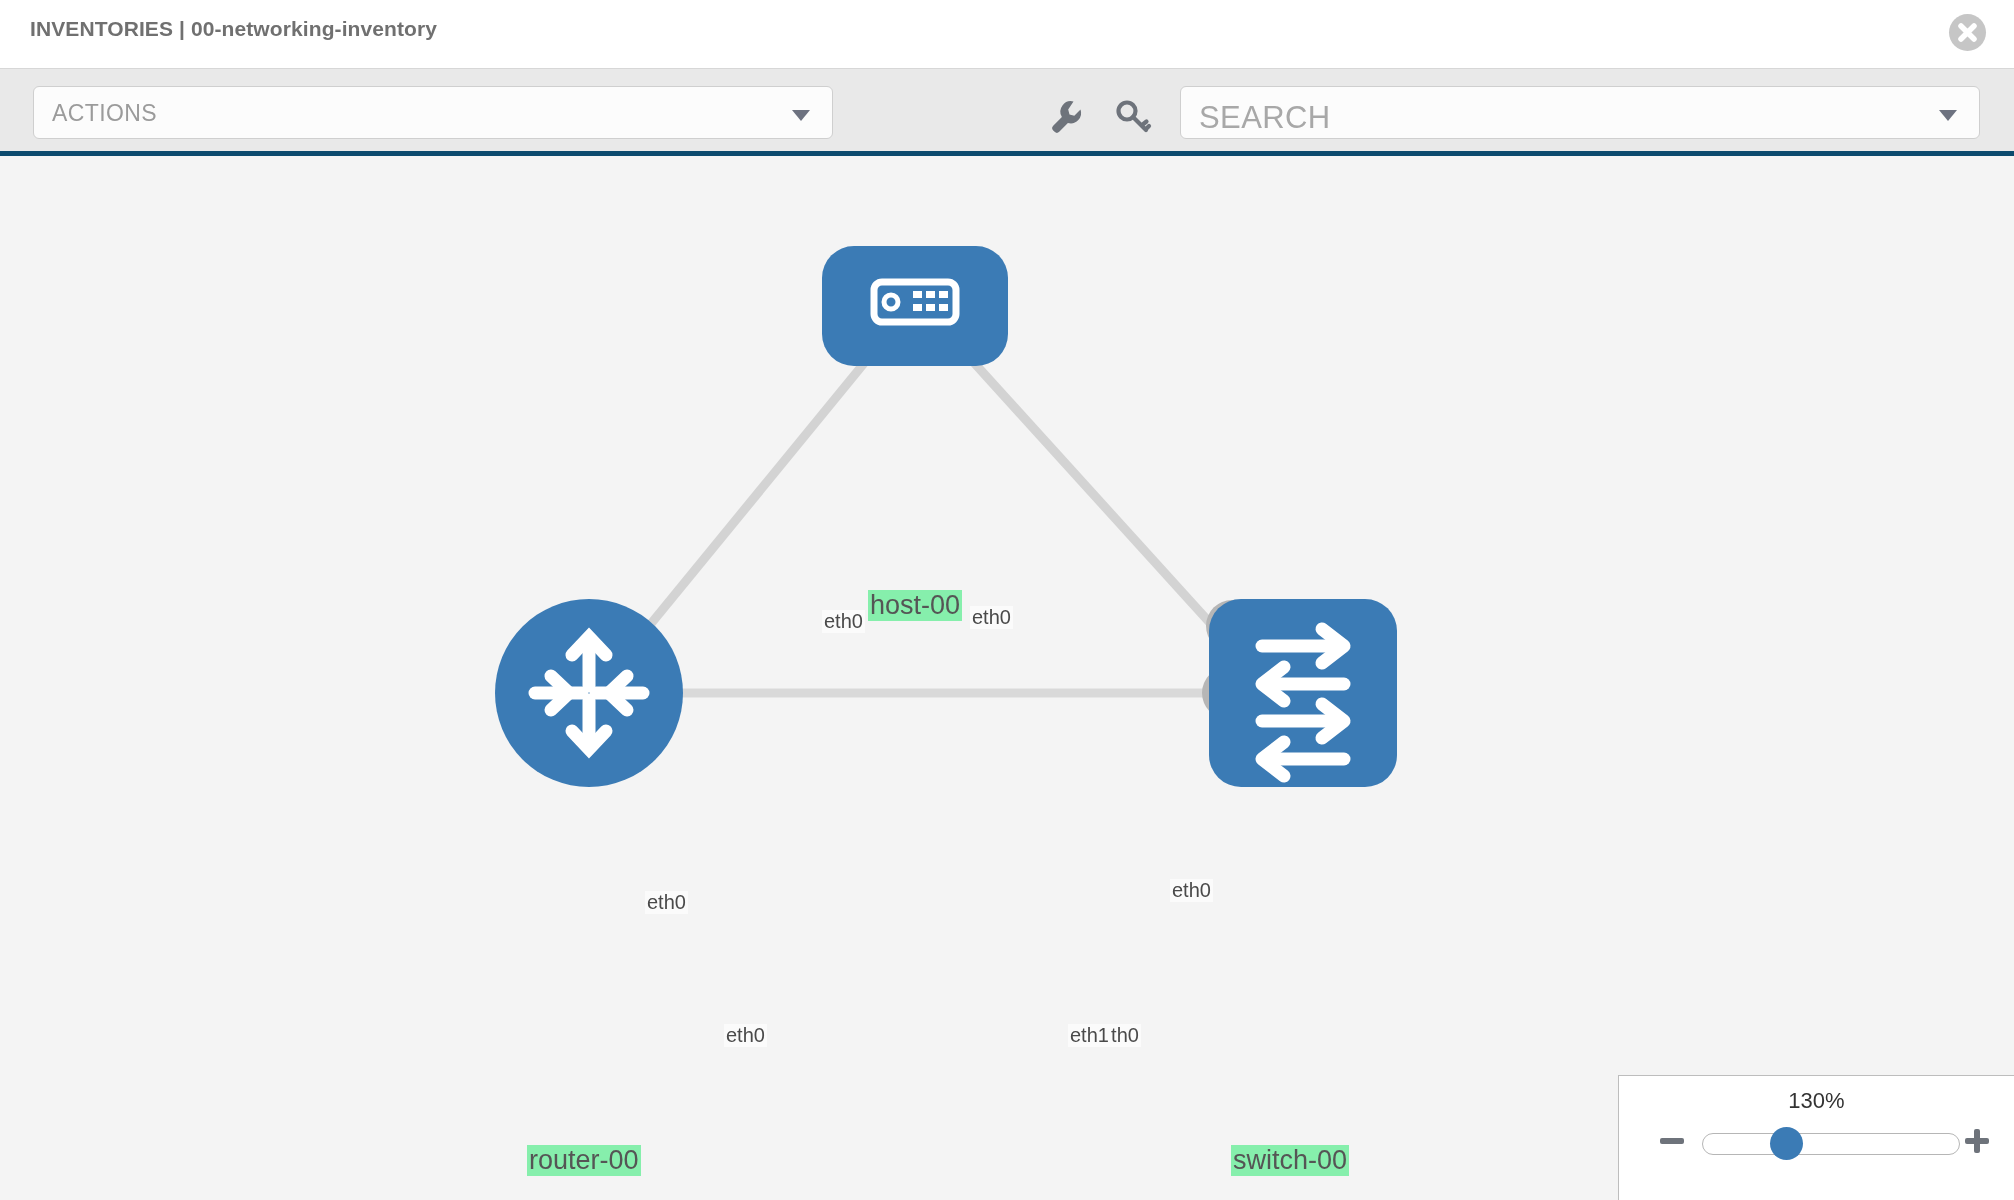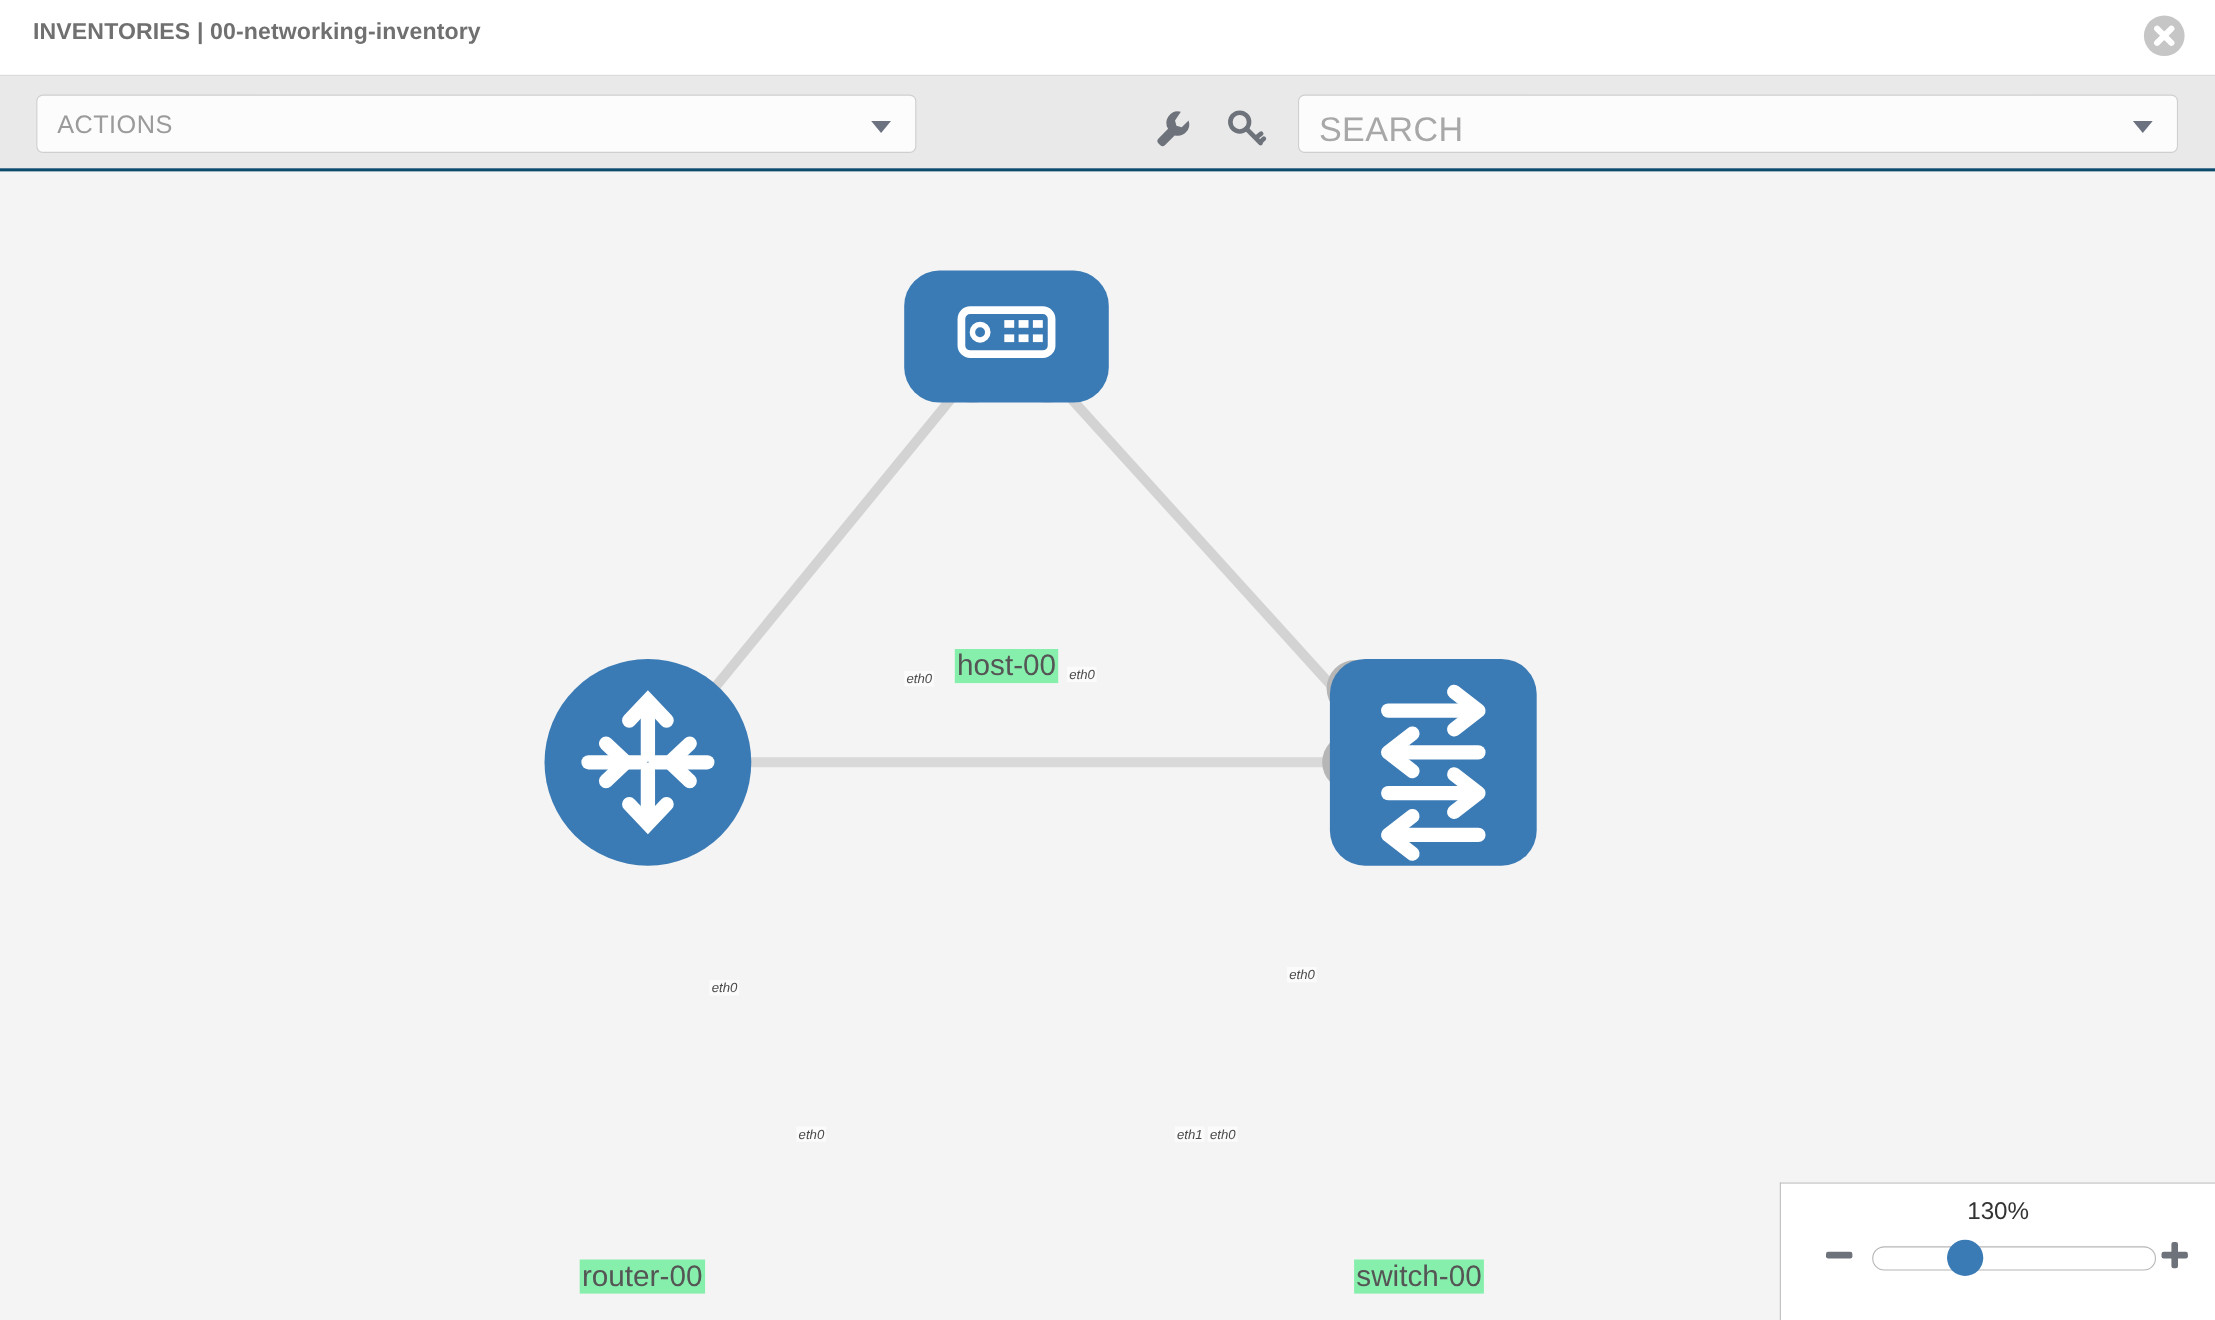--- a/index.html
+++ b/index.html
@@ -50,21 +50,21 @@
   }
   .close-btn svg { display: block; }
 
   
   .toolbar {
     position: absolute;
     top: 69px; left: 0;
     width: 2014px;
     height: 87px;
     background: #e9e9e9;
-    border-bottom: 3px solid #0c4a6e;
+    border-bottom: 5px solid #0c4a6e;
   }
   .actions-select {
     position: absolute;
     left: 33px;
     top: 17px;
     width: 800px;
     height: 53px;
     background: #fcfcfc;
     border: 1px solid #cfcfcf;
     border-radius: 6px;
@@ -137,26 +137,25 @@
   .node-label {
     position: absolute;
     font-size: 27px;
     color: #555555;
     background: #86efac;
     white-space: nowrap;
     padding: 0 2px;
   }
   .iface-label {
     position: absolute;
-    font-size: 12px;
+    font-size: 20px;
     color: #4a4a4a;
     background: #fbfbfb;
     white-space: nowrap;
     padding: 0 2px;
-    font-style: italic;
   }
 
   
   .zoom-panel {
     position: absolute;
     right: 0;
     bottom: 0;
     width: 396px;
     height: 125px;
     background: #ffffff;

